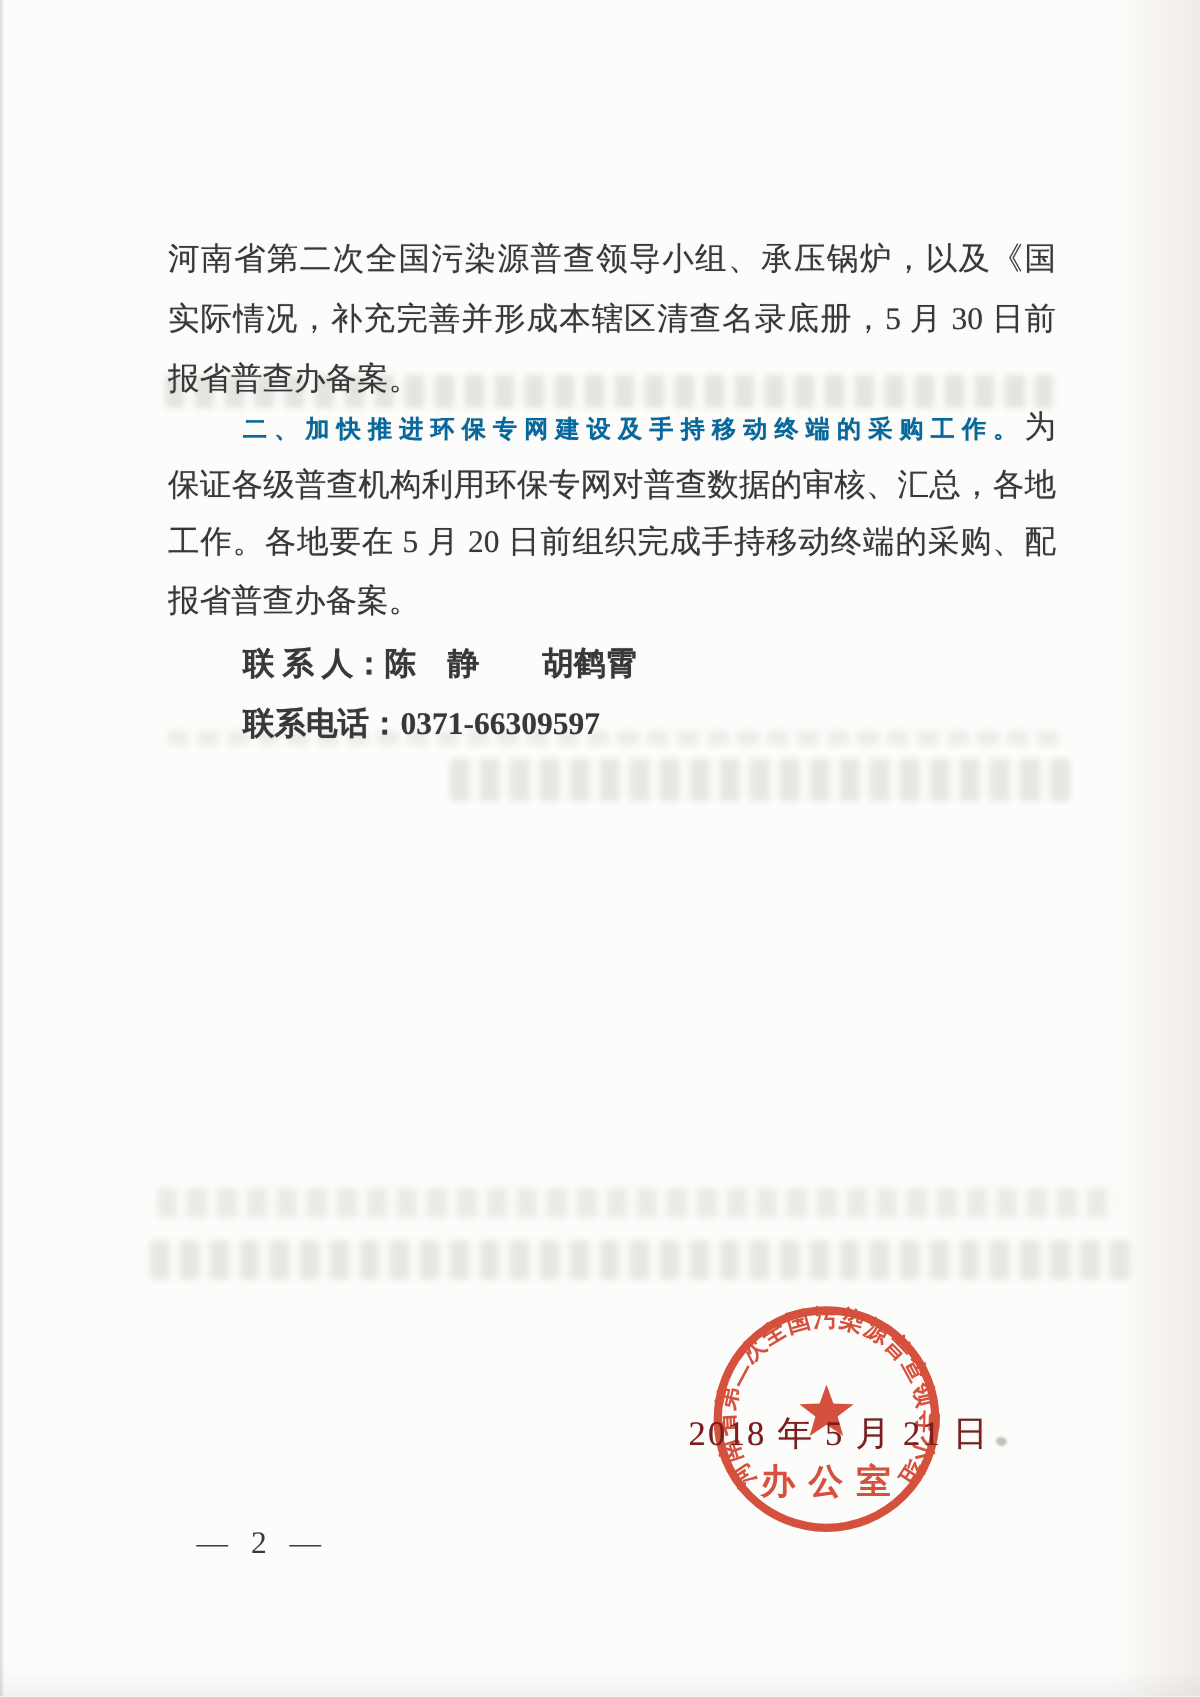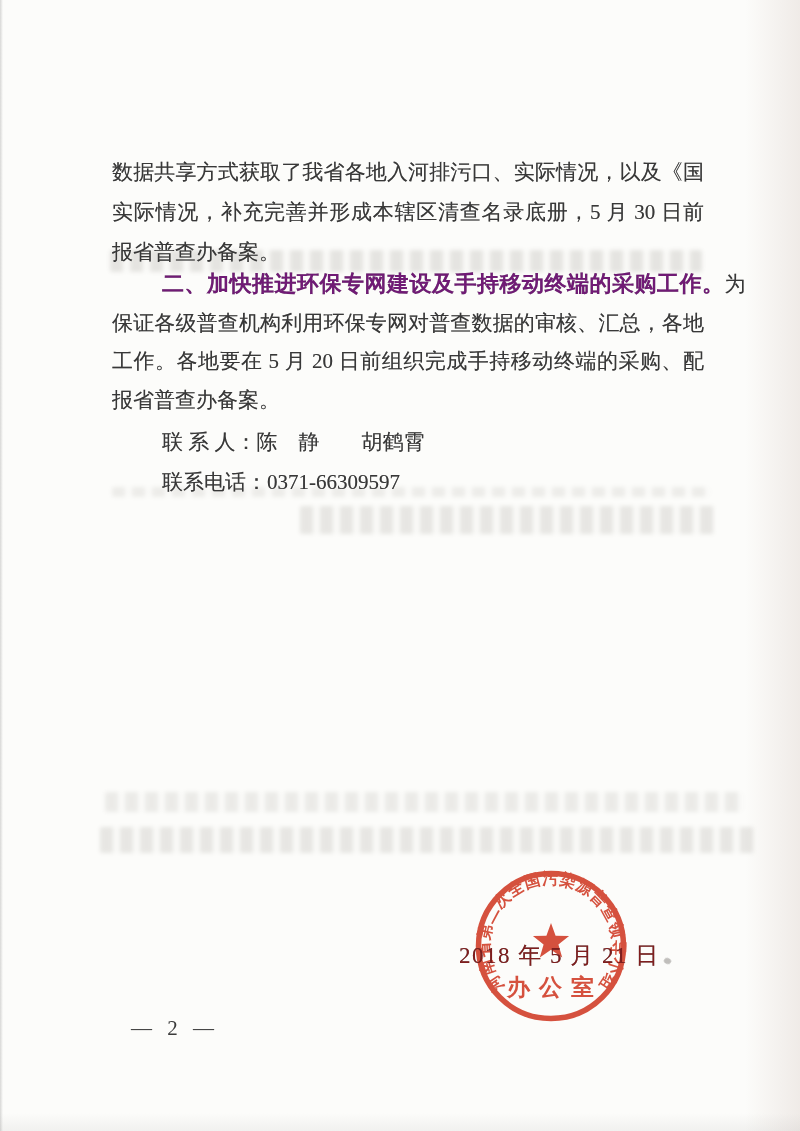--- a/index.html
+++ b/index.html
@@ -40,25 +40,25 @@
     text-align:justify;text-align-last:justify;
     white-space:nowrap;
   }
   .para-2 .line,.para-3 .line{height:38.5px;line-height:38.5px;}
   .line.last{text-align-last:left;white-space:normal;}
   .indent2{padding-left:50px;}
   .para-2{margin-top:-7px;}
   .para-3{margin-top:6px;}
   .lead{
     font-family:"Liberation Sans","DejaVu Sans",sans-serif;
-    font-weight:700;color:#701a75;font-size:22px;
+    font-weight:700;color:#0369a1;font-size:16px;
     letter-spacing:.5px;
   }
   .contact-block{margin-top:3px;}
-  .contact-block .line{text-align-last:left;}
+  .contact-block .line{text-align-last:left;font-weight:bold;}
 
   
   .ghost{
     position:absolute;
     background:repeating-linear-gradient(90deg,
       rgba(115,110,100,.55) 0 13px,
       rgba(115,110,100,.05) 13px 20px);
     filter:blur(2.2px);
     border-radius:2px;
   }
@@ -106,21 +106,21 @@
 
   <div class="ghost ghost-1"></div>
   <div class="ghost ghost-2"></div>
   <div class="ghost ghost-3"></div>
   <div class="ghost ghost-4"></div>
   <div class="ghost ghost-5"></div>
 
   <main class="body-text">
 
     <section class="para para-1">
-      <div class="line">数据共享方式获取了我省各地入河排污口、实际情况，以及《国</div>
+      <div class="line">河南省第二次全国污染源普查领导小组、承压锅炉，以及《国</div>
       <div class="line">实际情况，补充完善并形成本辖区清查名录底册，5 月 30 日前</div>
       <div class="line last">报省普查办备案。</div>
     </section>
 
     <section class="para para-2">
       <div class="line indent2">
         <span class="lead">二、加快推进环保专网建设及手持移动终端的采购工作。</span><span>为</span>
       </div>
       <div class="line">保证各级普查机构利用环保专网对普查数据的审核、汇总，各地</div>
       <div class="line">工作。各地要在 5 月 20 日前组织完成手持移动终端的采购、配</div>

